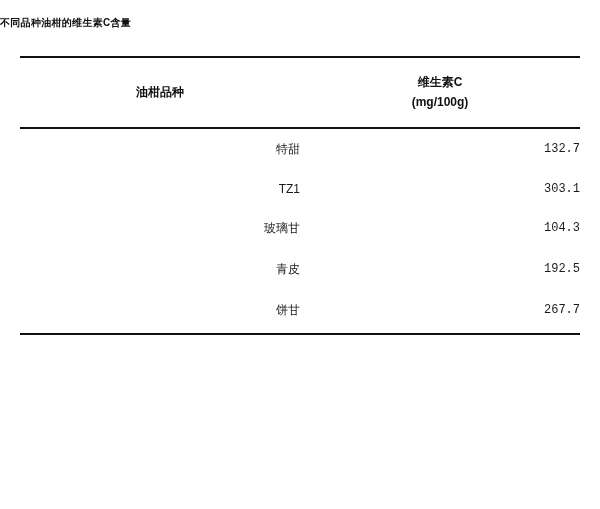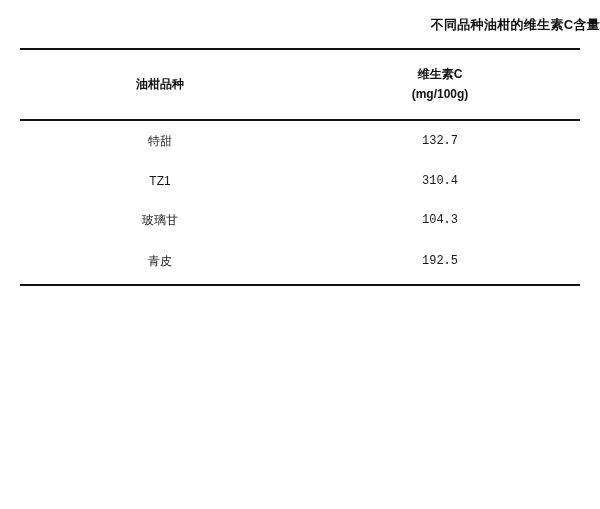--- a/index.html
+++ b/index.html
@@ -14,31 +14,31 @@
     color: #1a1a1a;
     overflow: hidden;
   }
   .page {
     width: 600px;
     height: 509px;
     box-sizing: border-box;
     position: relative;
   }
   .title {
-    text-align: right;
-    font-size: 13px;
+    text-align: left;
+    font-size: 10px;
     font-weight: bold;
     color: #111111;
     padding-top: 16px;
     padding-bottom: 14px;
     letter-spacing: 0.3px;
   }
   table.data-table {
     width: 560px;
-    margin: 0 auto;
+    margin: 12px auto;
     border-collapse: collapse;
     table-layout: fixed;
   }
   table.data-table thead tr.head-row th {
     border-top: 2px solid #111111;
     border-bottom: 2px solid #111111;
     padding: 14px 0 14px 0;
     font-size: 12px;
     font-weight: bold;
     color: #111111;
@@ -54,21 +54,21 @@
   }
   .vitc-head-line1 {
     display: block;
   }
   .vitc-head-line2 {
     display: block;
   }
   table.data-table tbody td {
     padding: 12px 0 12px 0;
     font-size: 12px;
-    text-align: center;
+    text-align: right;
     color: #1a1a1a;
     border: none;
   }
   table.data-table tbody tr:last-child td {
     border-bottom: 2px solid #111111;
     padding-bottom: 14px;
   }
   .cell-name {
     font-size: 12px;
   }
@@ -94,26 +94,30 @@
         </th>
       </tr>
     </thead>
     <tbody>
       <tr>
         <td class="cell-name">特甜</td>
         <td class="cell-value">132.7</td>
       </tr>
       <tr>
         <td class="cell-name">TZ1</td>
-        <td class="cell-value">310.4</td>
+        <td class="cell-value">303.1</td>
       </tr>
       <tr>
         <td class="cell-name">玻璃甘</td>
         <td class="cell-value">104.3</td>
       </tr>
       <tr>
         <td class="cell-name">青皮</td>
         <td class="cell-value">192.5</td>
       </tr>
+      <tr>
+        <td class="cell-name">饼甘</td>
+        <td class="cell-value">267.7</td>
+      </tr>
     </tbody>
   </table>
 
 </div>
 
 </body></html>

